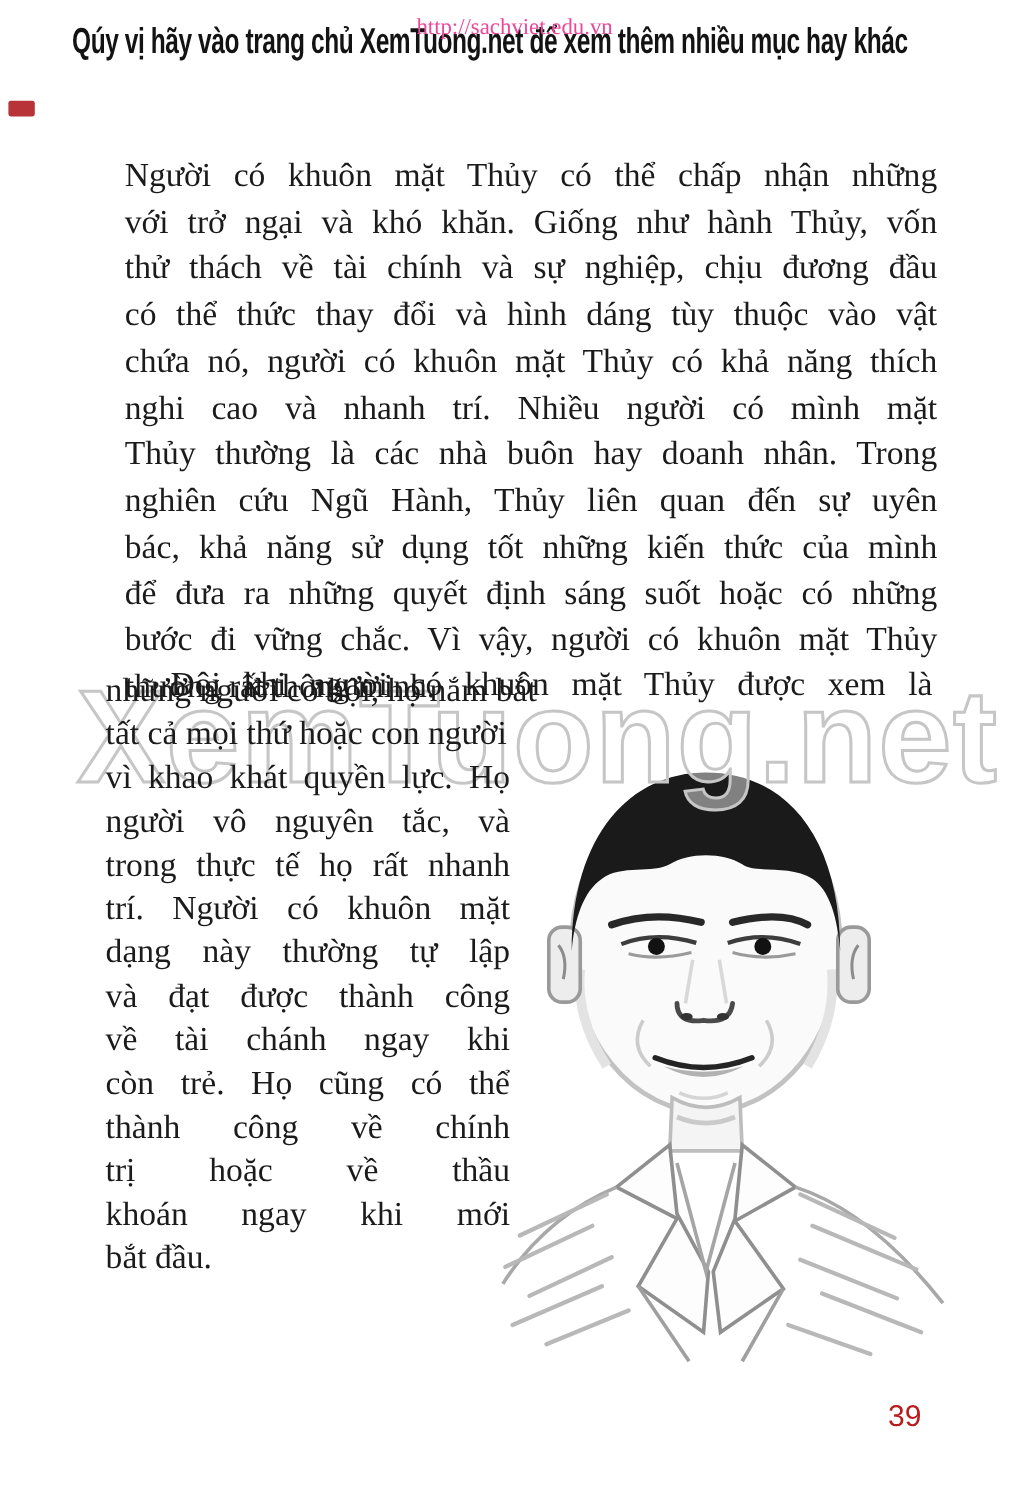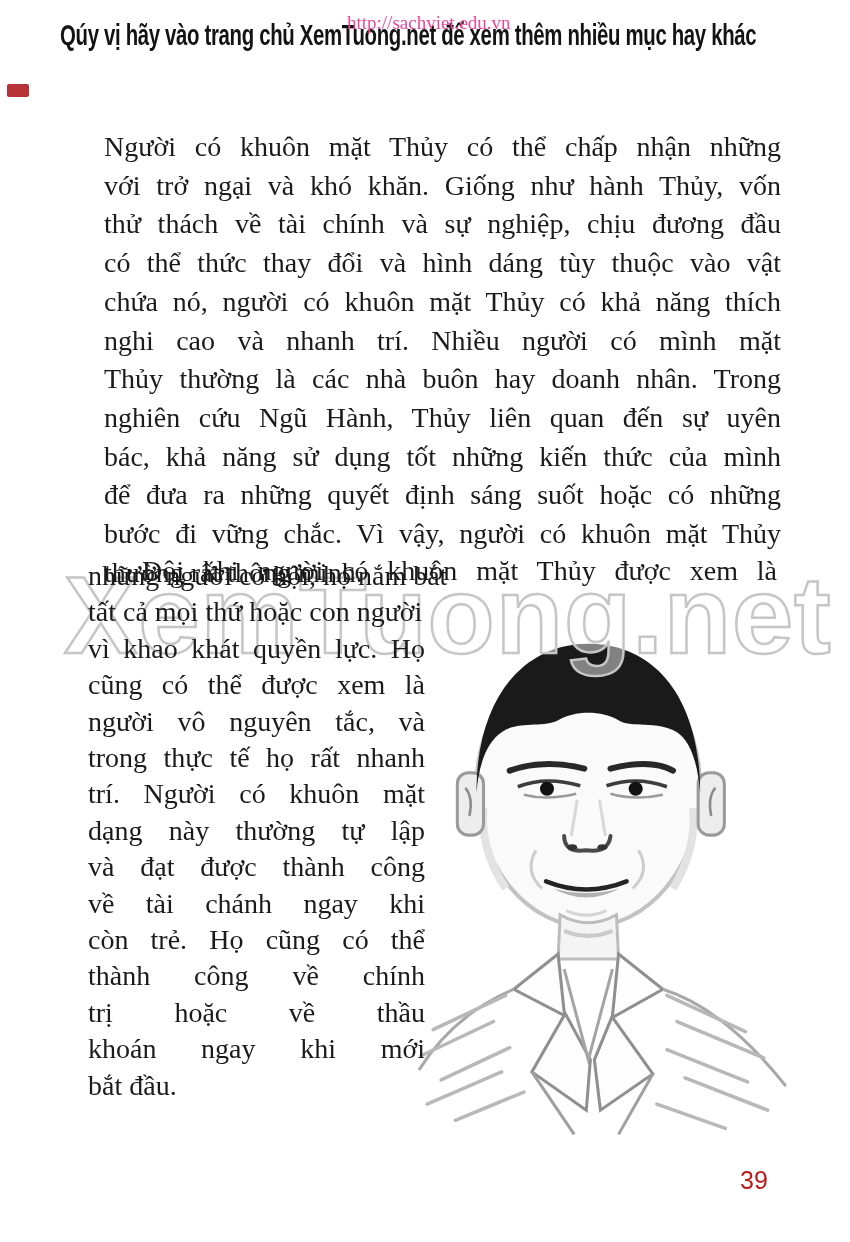--- a/index.html
+++ b/index.html
@@ -88,21 +88,20 @@
     <div class="line j">bước đi vững chắc. Vì vậy, người có khuôn mặt Thủy</div>
     <div class="line">thường rất thông minh.</div>
   </div>
 
   <div class="para2-first j">Đôi khi người có khuôn mặt Thủy được xem là</div>
 
   <div class="para2-col">
     <div class="line nat">những người cơ hội, họ nắm bắt</div>
     <div class="line nat">tất cả mọi thứ hoặc con người</div>
     <div class="line j">vì khao khát quyền lực. Họ</div>
-    <div class="line j">cũng có thể được xem là</div>
     <div class="line j">người vô nguyên tắc, và</div>
     <div class="line j">trong thực tế họ rất nhanh</div>
     <div class="line j">trí. Người có khuôn mặt</div>
     <div class="line j">dạng này thường tự lập</div>
     <div class="line j">và đạt được thành công</div>
     <div class="line j">về tài chánh ngay khi</div>
     <div class="line j">còn trẻ. Họ cũng có thể</div>
     <div class="line j">thành công về chính</div>
     <div class="line j">trị hoặc về thầu</div>
     <div class="line j">khoán ngay khi mới</div>

